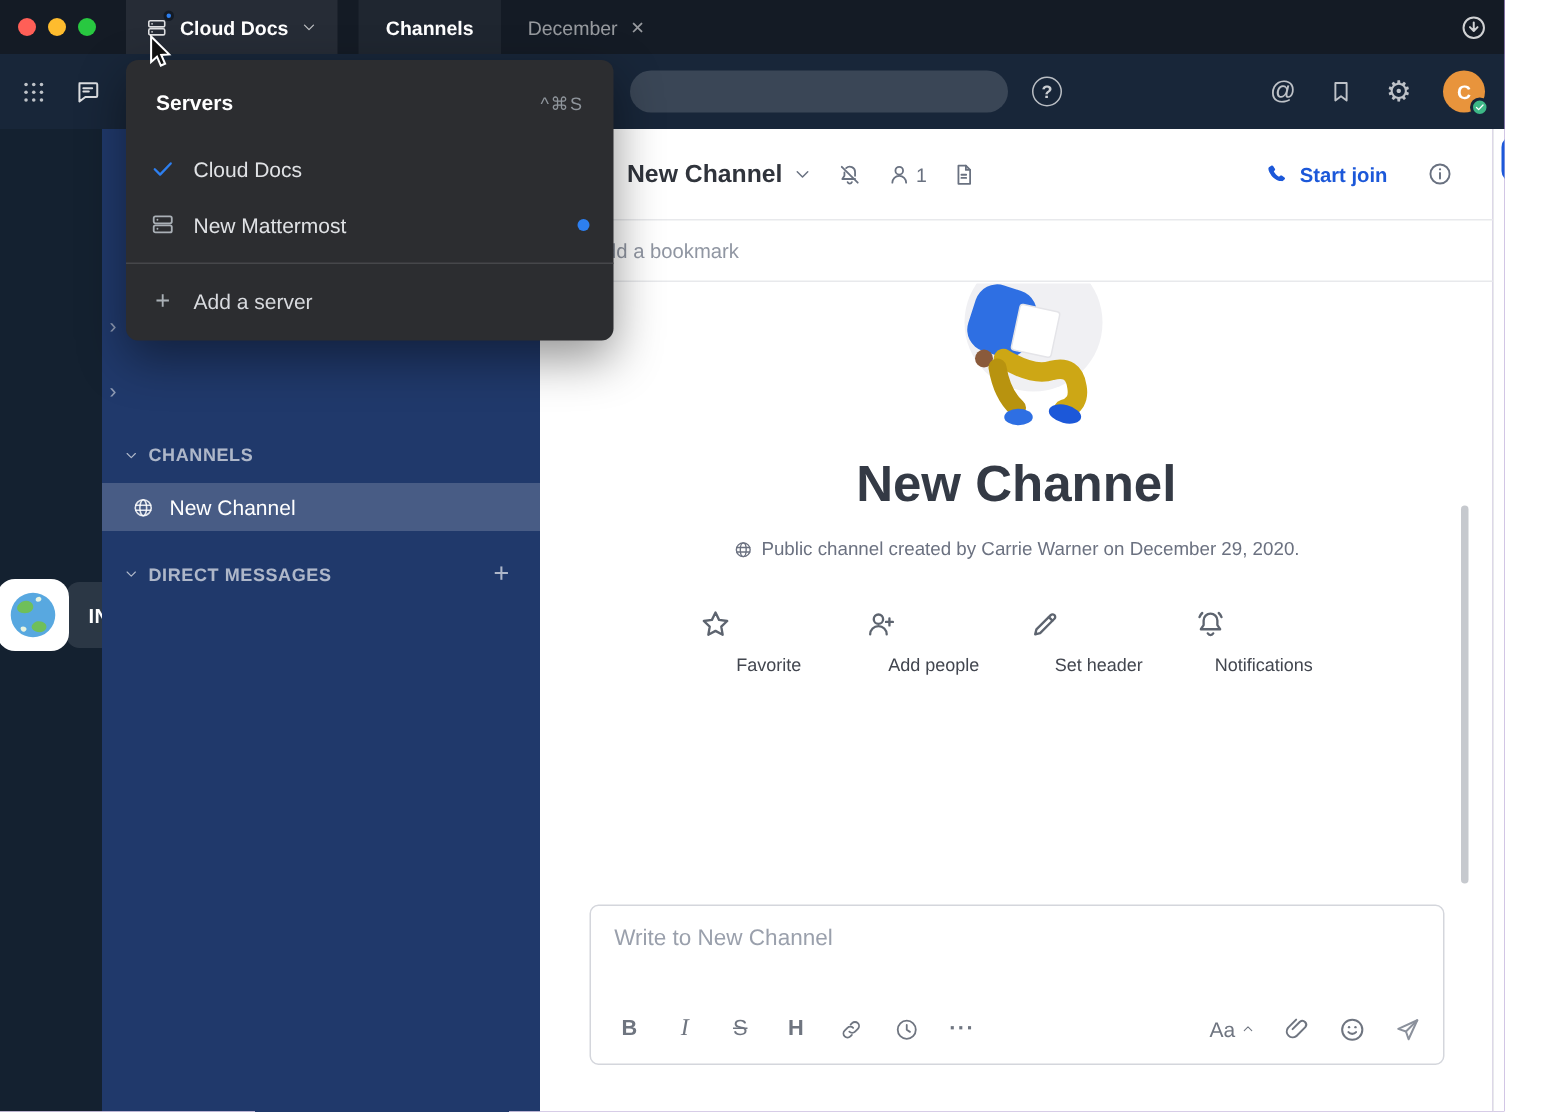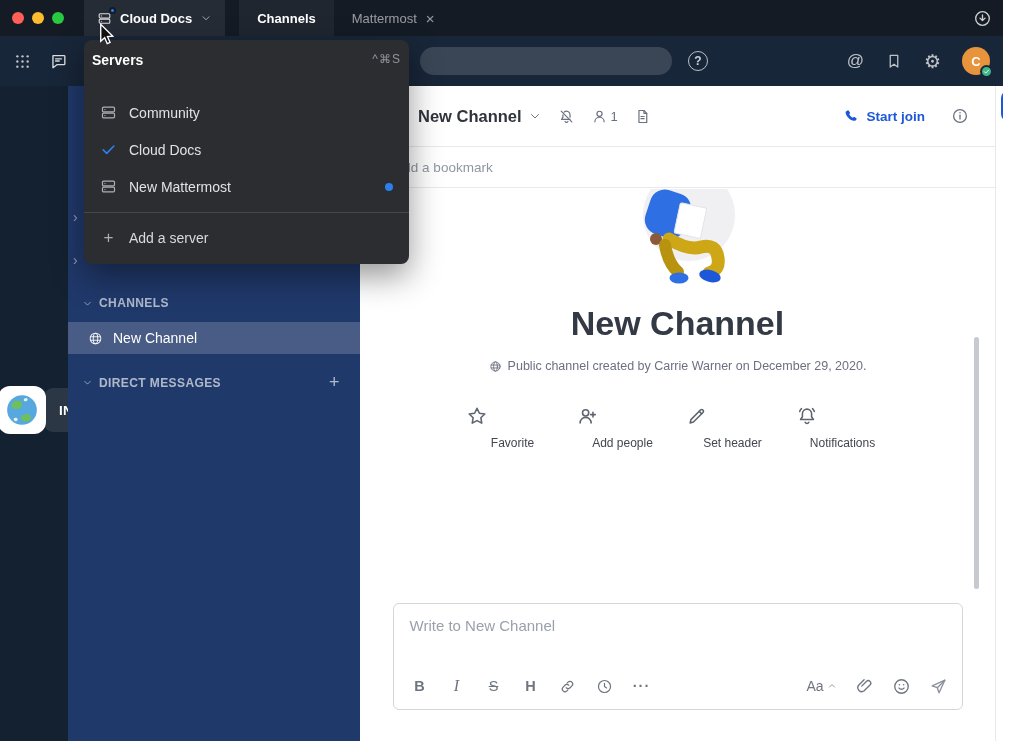--- a/index.html
+++ b/index.html
@@ -98,21 +98,21 @@
 
   
   .appbar{width:40px;flex:none;background:#fff;border-left:1px solid #e8e9ec;position:relative}
   .pb-btn{position:absolute;left:5px;top:5px;width:30px;height:30px;border-radius:7px;background:#1c58d9;color:#fff;border:none;display:flex;align-items:center;justify-content:center;cursor:pointer}
   .pb-btn .ic{width:17px;height:17px;stroke-width:1.9}
   .grid4-btn{position:absolute;left:9px;bottom:42px;background:none;border:none;color:#5d646f;cursor:pointer}
   .grid4-btn .ic{width:21px;height:21px}
 
   
   .menu{position:absolute;left:84px;top:40px;width:325px;background:#2c2d30;border-radius:8px;box-shadow:0 12px 32px rgba(0,0,0,.42);padding:12px 0 8px;z-index:100;color:#e0e2e5}
-  .menu-head{display:flex;align-items:flex-start;height:24px;padding:0 8px}
+  .menu-head{display:flex;align-items:flex-end;height:24px;padding:0 20px}
   .menu-title{font-size:14px;font-weight:700;color:#fff}
   .menu-sc{margin-left:auto;font-size:12px;color:#8f959c;letter-spacing:1px}
   .menu-items{margin-top:18px}
   .mitem{display:flex;align-items:center;height:37px;padding:0 16px;gap:12px;font-size:14px;cursor:pointer}
   .mitem .ic{width:17px;height:17px;color:#aab0b6;flex:none}
   .mitem .ic.check{color:#2d7ff0;stroke-width:2.2}
   .mdot{margin-left:auto;width:8px;height:8px;border-radius:50%;background:#2d7ff0}
   .mdivider{height:1px;background:#46474a;margin:7px 0 6px}
   .madd{display:flex;align-items:center;height:37px;padding:0 16px;gap:12px;font-size:14px;color:#d8dade;cursor:pointer}
   .madd .mplus{width:17px;text-align:center;font-size:17px;color:#aab0b6;line-height:1}
@@ -257,21 +257,21 @@
       <span>Cloud Docs</span>
       <svg class="ic" style="width:12px;height:12px;color:rgba(255,255,255,.7)">
           <use href="#i-chev-down"></use>
         </svg>
     </button>
     <div class="tabs">
       <div class="tab active">
         <span>Channels</span>
       </div>
       <div class="tab">
-        <span>Mattermost</span>
+        <span>December</span>
         <span class="tab-close">×</span>
       </div>
     </div>
     <button class="dl-btn">
       <svg class="ic" style="width:19px;height:19px">
           <use href="#i-download"></use>
         </svg>
     </button>
   </header>
 
@@ -518,26 +518,20 @@
     </aside>
   </div>
 
   <div class="menu">
     <div class="menu-head">
       <span class="menu-title">Servers</span>
       <span class="menu-sc">^⌘S</span>
     </div>
     <div class="menu-items">
       <div class="mitem">
-        <svg class="ic">
-            <use href="#i-server"></use>
-          </svg>
-        <span>Community</span>
-      </div>
-      <div class="mitem">
         <svg class="ic check">
             <use href="#i-check"></use>
           </svg>
         <span>Cloud Docs</span>
       </div>
       <div class="mitem">
         <svg class="ic">
             <use href="#i-server"></use>
           </svg>
         <span>New Mattermost</span>

